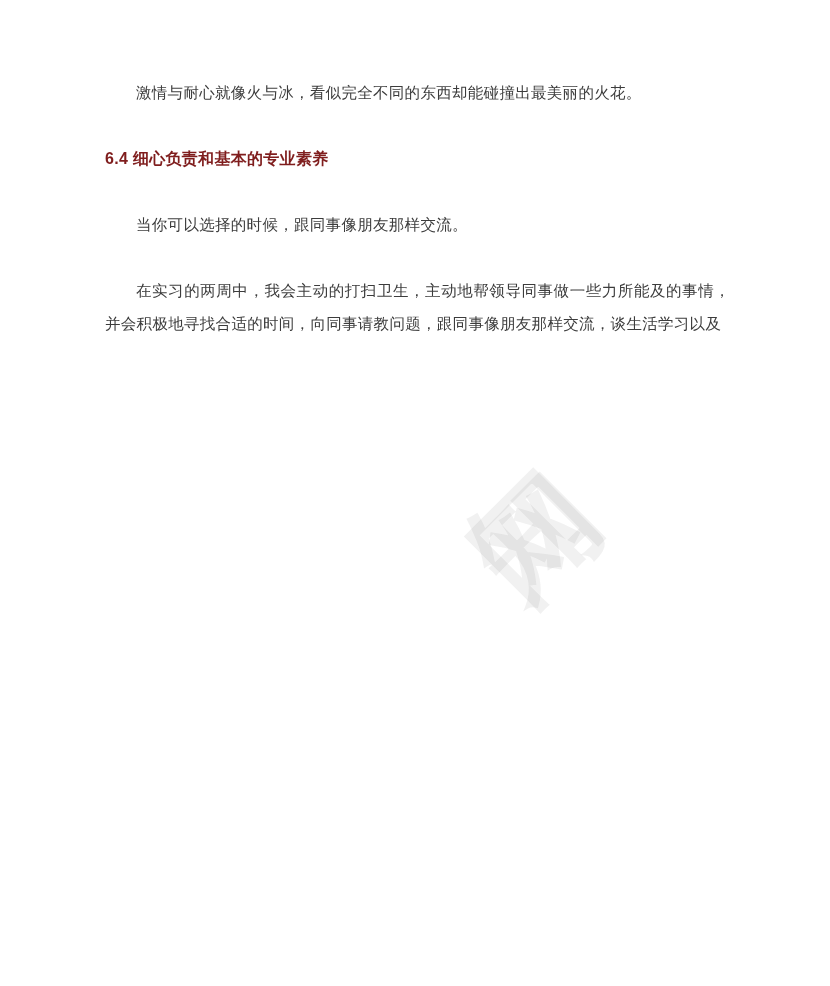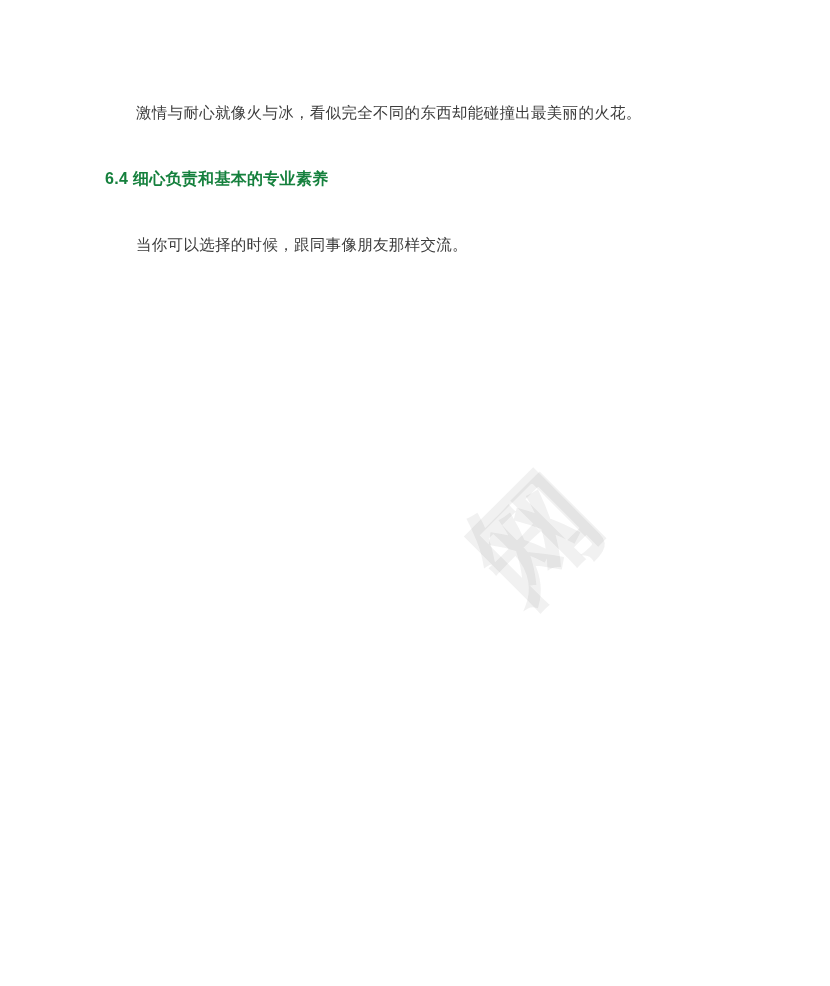--- a/index.html
+++ b/index.html
@@ -11,40 +11,40 @@
     position: relative;
     width: 830px;
     height: 986px;
     background: #ffffff;
     overflow: hidden;
     font-family: "Liberation Sans", sans-serif;
   }
   .content {
     position: absolute;
     left: 105px;
-    top: 96px;
+    top: 76px;
     width: 625px;
     color: #3c3c3c;
     font-size: 15.5px;
     line-height: 33px;
     text-align: justify;
   }
   .para {
     margin: 0 0 33px 0;
     text-indent: 2em;
     letter-spacing: 0.3px;
   }
   .para:last-child {
     margin-bottom: 0;
   }
   .heading {
     margin: 0 0 33px 0;
     font-size: 16px;
     font-weight: bold;
-    color: #15803d;
+    color: #7f1d1d;
     text-indent: 0;
     letter-spacing: 0.3px;
   }
   .watermark {
     position: absolute;
     left: 255px;
     top: 255px;
     width: 360px;
     height: 360px;
     display: flex;
@@ -76,15 +76,16 @@
     <p class="para">激情与耐心就像火与冰，看似完全不同的东西却能碰撞出最美丽的火花。</p>
 
 
     <h2 class="heading">6.4 细心负责和基本的专业素养</h2>
 
 
 
 
     <p class="para">当你可以选择的时候，跟同事像朋友那样交流。</p>
 
+    <p class="para">在实习的两周中，我会主动的打扫卫生，主动地帮领导同事做一些力所能及的事情，并会积极地寻找合适的时间，向同事请教问题，跟同事像朋友那样交流，谈生活学习以及</p>
   </div>
 
 </div>
 
 </body></html>

